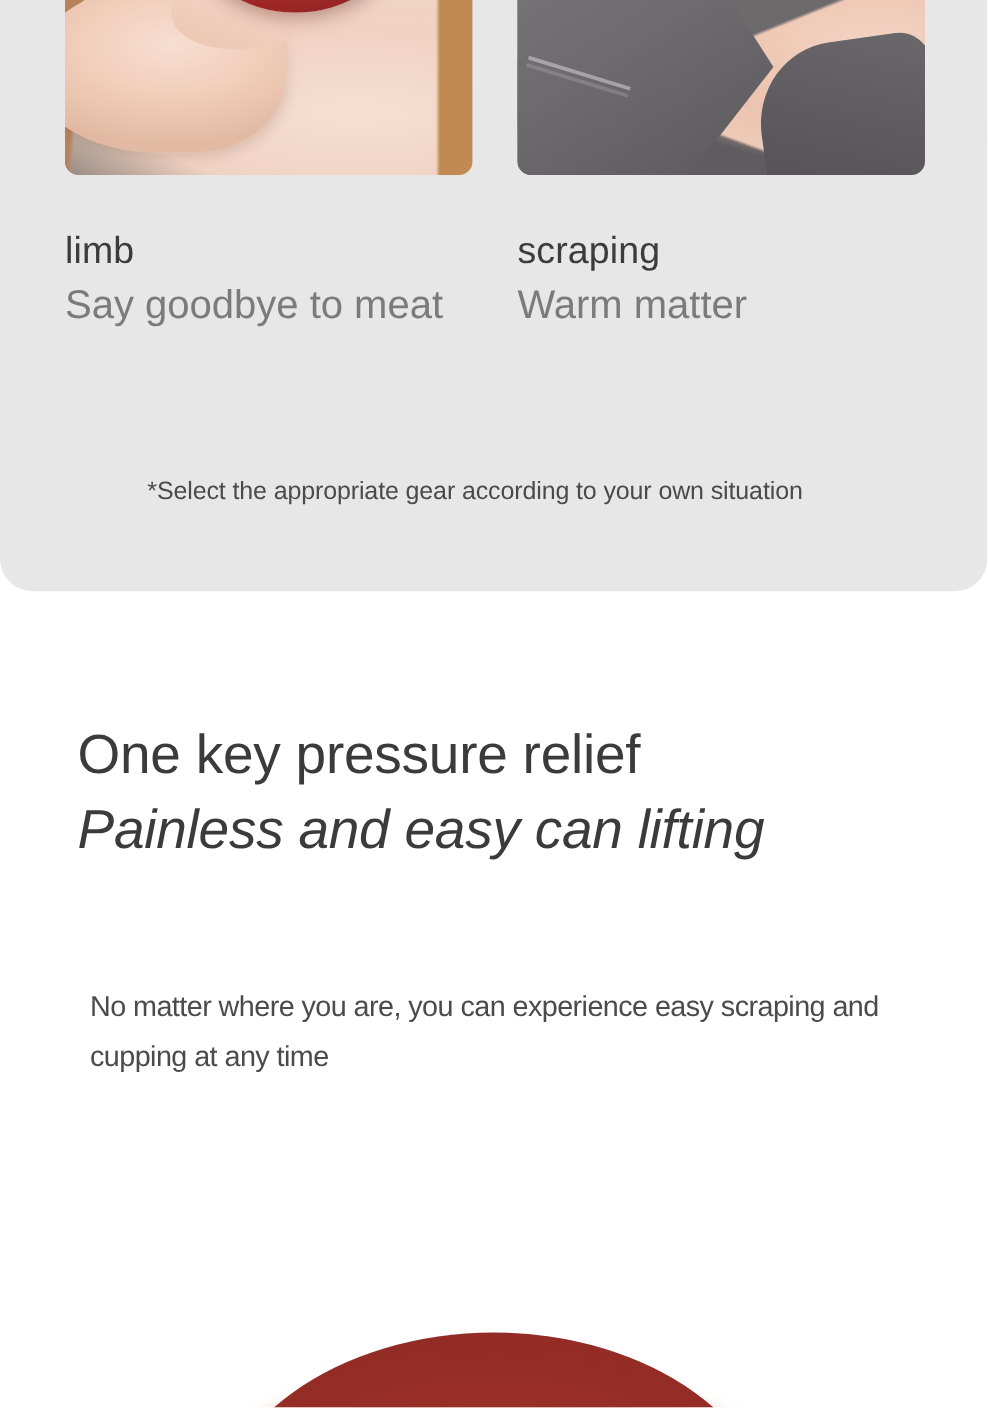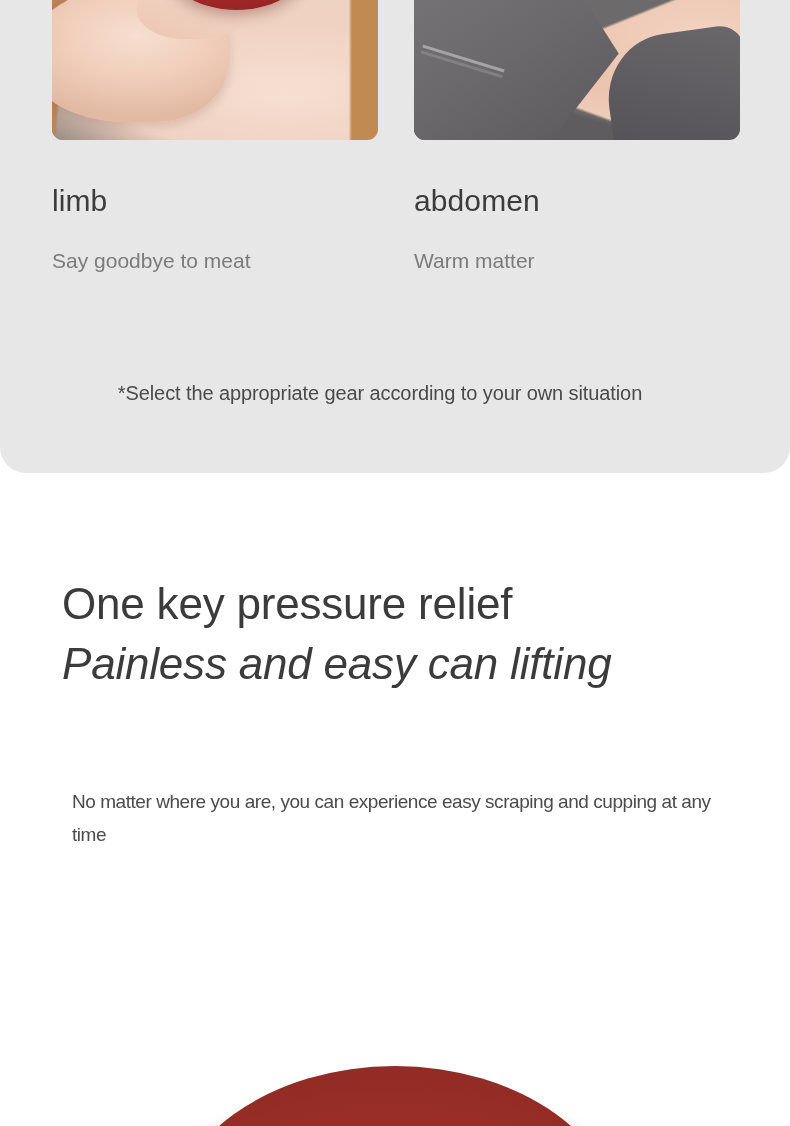--- a/index.html
+++ b/index.html
@@ -114,22 +114,22 @@
 
   .card-title {
     margin-top:44px;
     font-size:30px;
     font-weight:400;
     color:#3c3c3c;
     letter-spacing:.1px;
     line-height:1.1;
   }
   .card-sub {
-    margin-top:32px;
-    font-size:21px;
+    margin-top:8px;
+    font-size:32px;
     font-weight:400;
     color:#7b7b7b;
     line-height:1.15;
   }
 
   
   .note {
     position:absolute;
     left:0; top:382px;
     width:760px;
@@ -149,21 +149,21 @@
     line-height:1.36;
     letter-spacing:-.2px;
     white-space:nowrap;
   }
   .headline .l2 { display:block;font-style:italic; }
 
   .body-copy {
     position:absolute;
     left:72px; top:786px;
     width:650px;
-    font-size:19px;
+    font-size:23px;
     font-weight:400;
     color:#4b4b4b;
     line-height:1.73;
     letter-spacing:-.45px;
   }
 
   
   .device {
     position:absolute;
     left:50%;
@@ -208,21 +208,21 @@
 
     <div class="card">
       <div class="card-photo">
         <div class="photo-abdomen">
           <div class="legging"></div>
           <div class="seam"></div>
           <div class="legging2"></div>
 
         </div>
       </div>
-      <div class="card-title">abdomen</div>
+      <div class="card-title">scraping</div>
       <div class="card-sub">Warm matter</div>
     </div>
 
   </div>
 
   <div class="note">*Select the appropriate gear according to your own situation</div>
 
   <div class="headline">
     <span>One key pressure relief</span>
     <span class="l2">Painless and easy can lifting</span>

